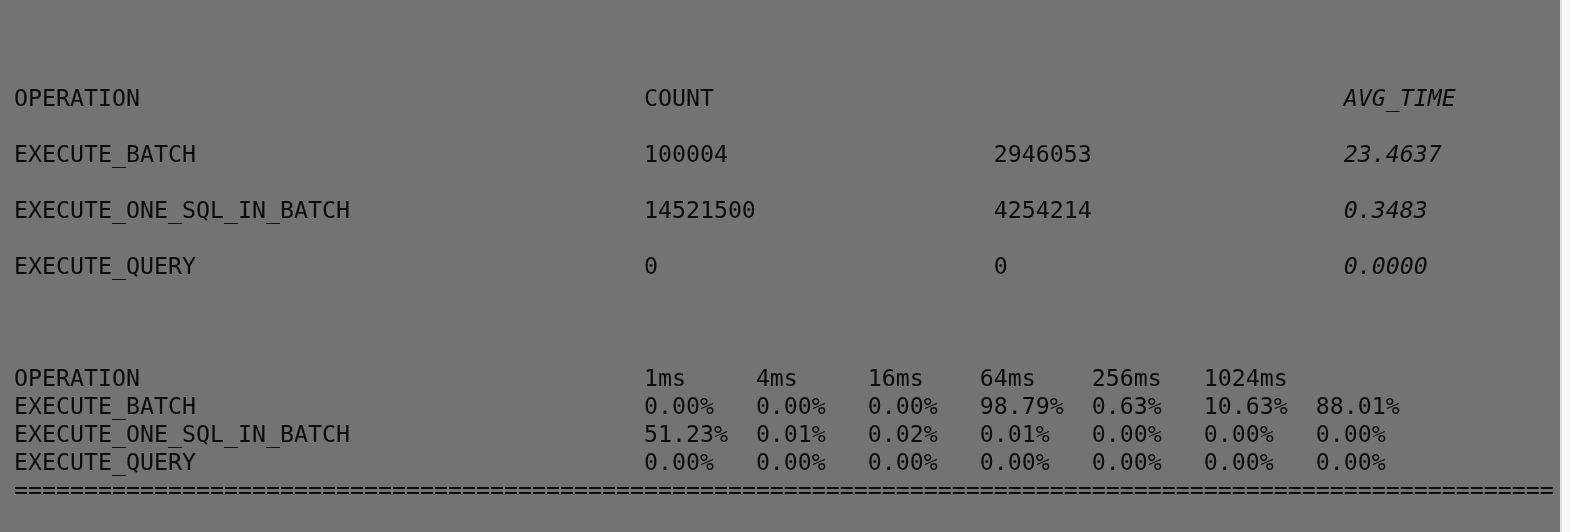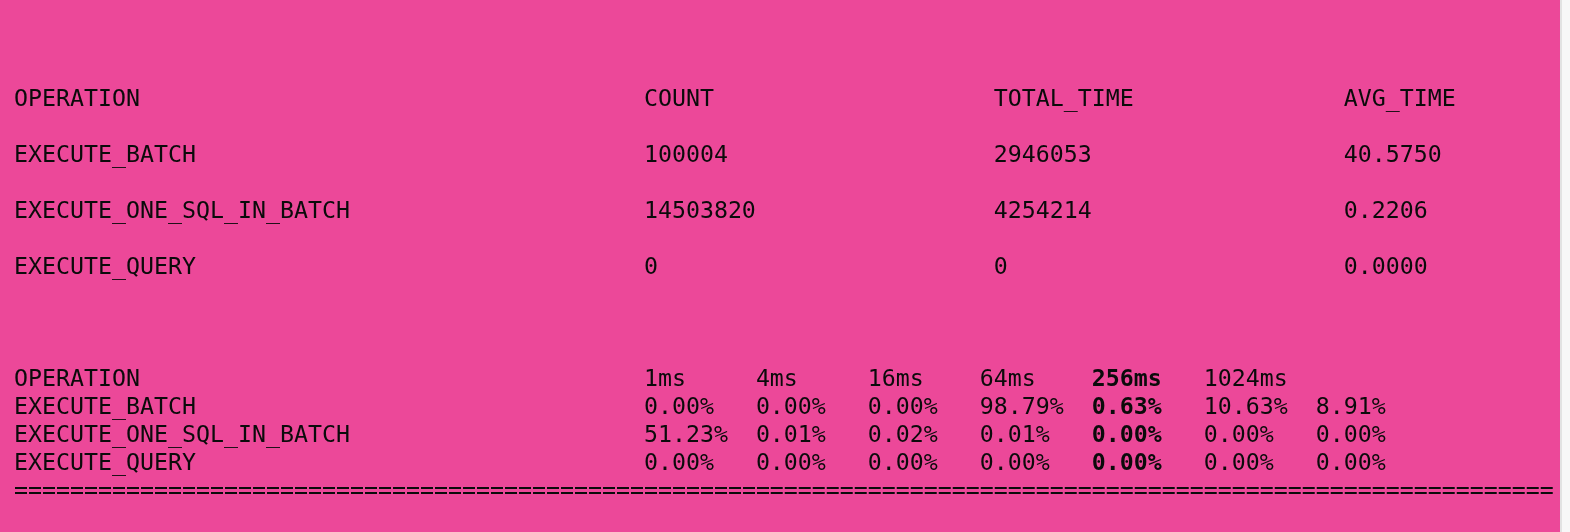--- a/index.html
+++ b/index.html
@@ -4,21 +4,21 @@
 <style>
   html, body {
     margin: 0;
     padding: 0;
     background: #ffffff;
   }
   .terminal {
     position: relative;
     width: 1570px;
     height: 532px;
-    background: #ec4899;
+    background: #737373;
     font-family: "DejaVu Sans Mono", monospace;
     font-size: 23.25px;
     color: #0b0b0b;
     overflow: hidden;
   }
   .line {
     position: absolute;
     left: 0;
     width: 100%;
     height: 28px;
@@ -29,58 +29,57 @@
     position: absolute;
     top: 0;
     white-space: pre;
   }
   .c0  { left: calc(14px +  0ch); }
   .c45 { left: calc(14px + 45ch); }
   .c53 { left: calc(14px + 53ch); }
   .c61 { left: calc(14px + 61ch); }
   .c69 { left: calc(14px + 69ch); }
   .c70 { left: calc(14px + 70ch); }
-  .c77 { left: calc(14px + 77ch); font-weight: bold; }
+  .c77 { left: calc(14px + 77ch); }
   .c85 { left: calc(14px + 85ch); }
   .c93 { left: calc(14px + 93ch); }
-  .c95 { left: calc(14px + 95ch); }
+  .c95 { left: calc(14px + 95ch); font-style: italic; }
   .right-edge {
     position: absolute;
     top: 0;
     right: 0;
     width: 8px;
     height: 100%;
     background: #f7f7f7;
     border-left: 2px solid #e2e2e2;
   }
 </style>
 </head>
 <body>
 
 <div class="terminal">
 
   <div class="line" style="top:84px">
     <span class="cell c0">OPERATION</span>
     <span class="cell c45">COUNT</span>
-    <span class="cell c70">TOTAL_TIME</span>
     <span class="cell c95">AVG_TIME</span>
   </div>
 
   <div class="line" style="top:140px">
     <span class="cell c0">EXECUTE_BATCH</span>
     <span class="cell c45">100004</span>
     <span class="cell c70">2946053</span>
-    <span class="cell c95">40.5750</span>
+    <span class="cell c95">23.4637</span>
   </div>
 
   <div class="line" style="top:196px">
     <span class="cell c0">EXECUTE_ONE_SQL_IN_BATCH</span>
-    <span class="cell c45">14503820</span>
+    <span class="cell c45">14521500</span>
     <span class="cell c70">4254214</span>
-    <span class="cell c95">0.2206</span>
+    <span class="cell c95">0.3483</span>
   </div>
 
   <div class="line" style="top:252px">
     <span class="cell c0">EXECUTE_QUERY</span>
     <span class="cell c45">0</span>
     <span class="cell c70">0</span>
     <span class="cell c95">0.0000</span>
   </div>
 
 
@@ -95,21 +94,21 @@
   </div>
 
   <div class="line" style="top:392px">
     <span class="cell c0">EXECUTE_BATCH</span>
     <span class="cell c45">0.00%</span>
     <span class="cell c53">0.00%</span>
     <span class="cell c61">0.00%</span>
     <span class="cell c69">98.79%</span>
     <span class="cell c77">0.63%</span>
     <span class="cell c85">10.63%</span>
-    <span class="cell c93">8.91%</span>
+    <span class="cell c93">88.01%</span>
   </div>
 
   <div class="line" style="top:420px">
     <span class="cell c0">EXECUTE_ONE_SQL_IN_BATCH</span>
     <span class="cell c45">51.23%</span>
     <span class="cell c53">0.01%</span>
     <span class="cell c61">0.02%</span>
     <span class="cell c69">0.01%</span>
     <span class="cell c77">0.00%</span>
     <span class="cell c85">0.00%</span>

